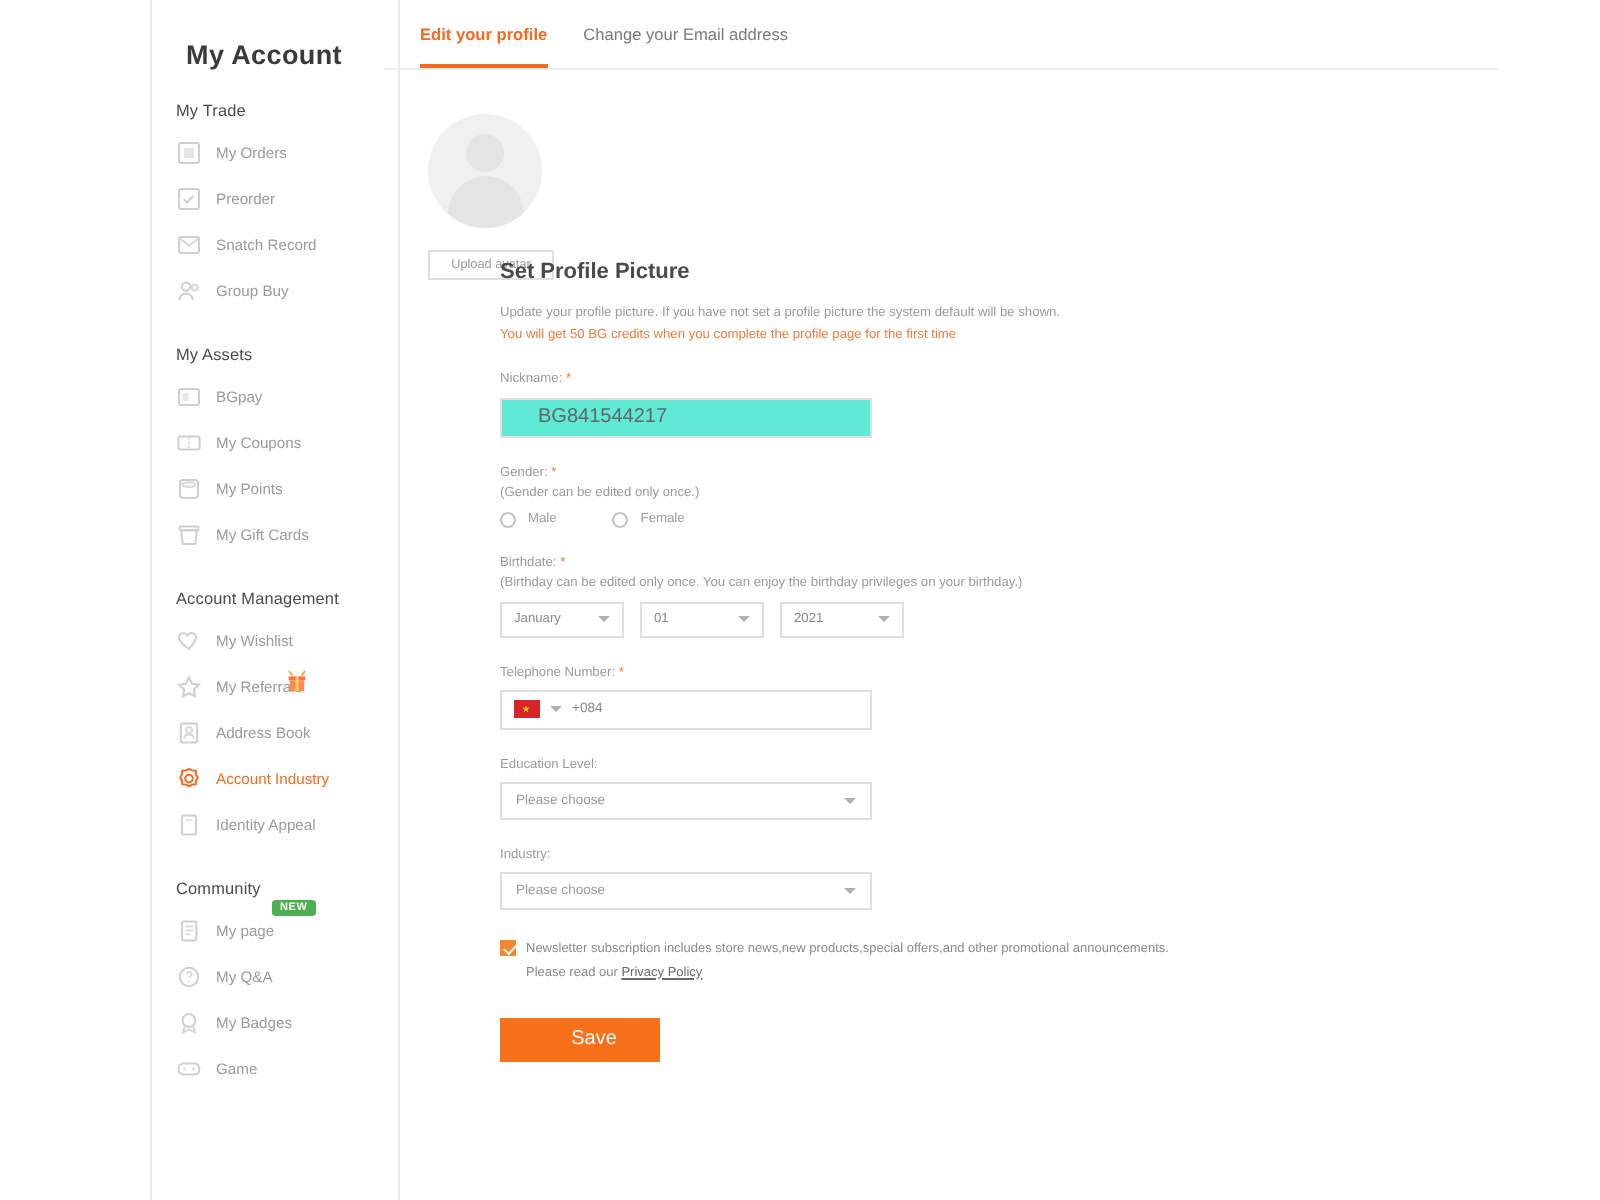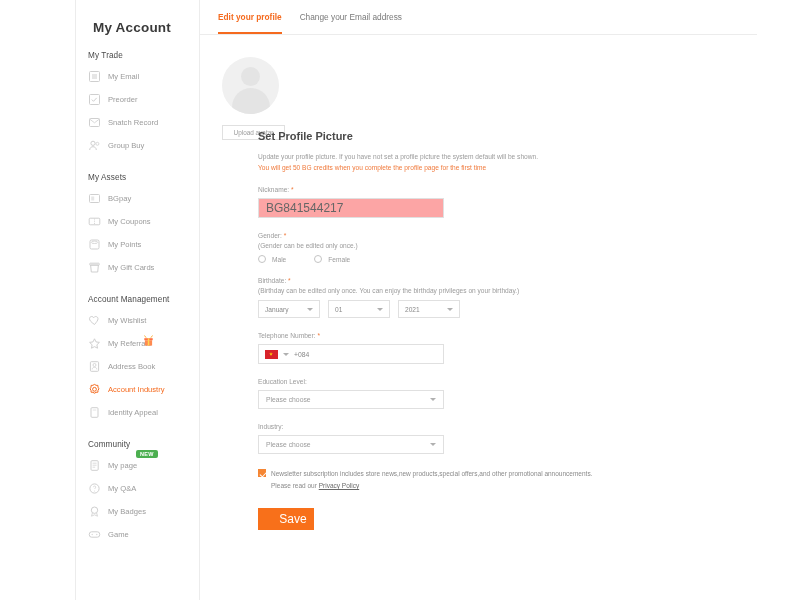--- a/index.html
+++ b/index.html
@@ -47,21 +47,21 @@
   .badge {
     position: absolute;
     font-size: 5.5px; font-weight: bold; color: #fff;
     padding: 1px 4px; border-radius: 2px; letter-spacing: .3px;
   }
   .badge.new-green { background: #4caf50; left: 60px; top: -4px; border-radius:2px; }
   .badge.new-red   { background: #f03020; left: 72px; top: 5px; border-radius: 7px; padding: 1.5px 5px;}
   .gift { position: absolute; left: 66px; top: 2px; }
 
   
-  .main { position: absolute; left: 200px; top: 0; width: 600px; height: 600px; }
+  .main { position: absolute; left: 192px; top: 0; width: 600px; height: 600px; }
   .tabs {
     position: relative; height: 35px;
     border-bottom: 1px solid #ececec; width: 557px;
     display: flex; align-items: flex-start; padding-top: 12px;
   }
   .tab {
     font-size: 8.3px; color: #7a7a7a; margin-left: 18px;
     padding-bottom: 11px; cursor: pointer; position: relative;
   }
   .tab.active { color: #f56a1e; font-weight: bold; }
@@ -95,22 +95,22 @@
   .section-head { font-size: 11px; font-weight: bold; color: #4a4a4a; margin-bottom: 11px;}
   .desc { font-size: 6.6px; color: #9b9b9b; margin-bottom: 4px; }
   .desc-orange { font-size: 6.6px; color: #f07a3c; margin-bottom: 15px; }
 
   .field-label { font-size: 6.6px; color: #9b9b9b; margin-bottom: 5px; }
   .field-note { font-size: 6.6px; color: #9b9b9b; margin: -2px 0 6px 0;}
   .req { color: #f07a3c; }
 
   input.text-input {
     width: 186px; height: 20px;
-    border: 1px solid #e0e0e0; background: #fca5a5;
-    font-size: 12px; color: #666; padding: 0 7px;
+    border: 1px solid #e0e0e0; background: #5eead4;
+    font-size: 10px; color: #666; padding: 0 18px;
     font-family: "Liberation Sans", sans-serif;
     outline: none;
   }
   .field-block { margin-bottom: 14px; }
 
   .radio-row { display: flex; align-items: center; gap: 28px; margin-top: 4px; }
   .radio { display: flex; align-items: center; cursor: pointer; }
   .radio .dot {
     width: 8px; height: 8px; border-radius: 50%;
     border: 1px solid #c4c4c4; background: #fff; margin-right: 6px;
@@ -150,23 +150,23 @@
   }
   .chk::after {
     content:""; position:absolute; left: 2px; top: 0.5px;
     width: 3px; height: 5px; border: solid #fff; border-width: 0 1.2px 1.2px 0;
     transform: rotate(42deg);
   }
   .newsletter-text { font-size: 6.5px; color: #8a8a8a; line-height: 1.85; }
   .privacy { color: #6a6a6a; text-decoration: underline; cursor: pointer; }
 
   .save-btn {
-    margin-top: 16px; width: 56px; height: 22px;
+    margin-top: 16px; width: 80px; height: 22px;
     background: #f8701a; color: #fff; border: none;
-    font-size: 12px; font-family: "Liberation Sans", sans-serif;
+    font-size: 10px; font-family: "Liberation Sans", sans-serif;
     display: flex; align-items: center; justify-content: center; cursor: pointer; padding-left: 20px;
   }
 </style>
 </head>
 <body>
 
 <div class="page">
 
   <div class="sidebar">
     <div class="sidebar-title">My Account</div>
@@ -174,21 +174,21 @@
     <div class="sidebar-section">
       <div class="section-title">My Trade</div>
 
       <div class="nav-item">
         <span class="ico">
           <svg width="13" height="13" viewBox="0 0 13 13">
               <rect x="1.5" y="1.5" width="10" height="10" rx="1" fill="none" stroke="#cfcfcf" stroke-width="1"></rect>
               <rect x="4" y="4" width="5" height="5" fill="#e6e6e6"></rect>
             </svg>
         </span>
-        <span>My Email</span>
+        <span>My Orders</span>
       </div>
 
       <div class="nav-item">
         <span class="ico">
           <svg width="13" height="13" viewBox="0 0 13 13">
               <rect x="1.5" y="1.5" width="10" height="10" rx="1" fill="none" stroke="#cfcfcf" stroke-width="1"></rect>
               <path d="M3.8 6.6l1.7 1.7 3.2-3.4" fill="none" stroke="#cfcfcf" stroke-width="1"></path>
             </svg>
         </span>
         <span>Preorder</span>

